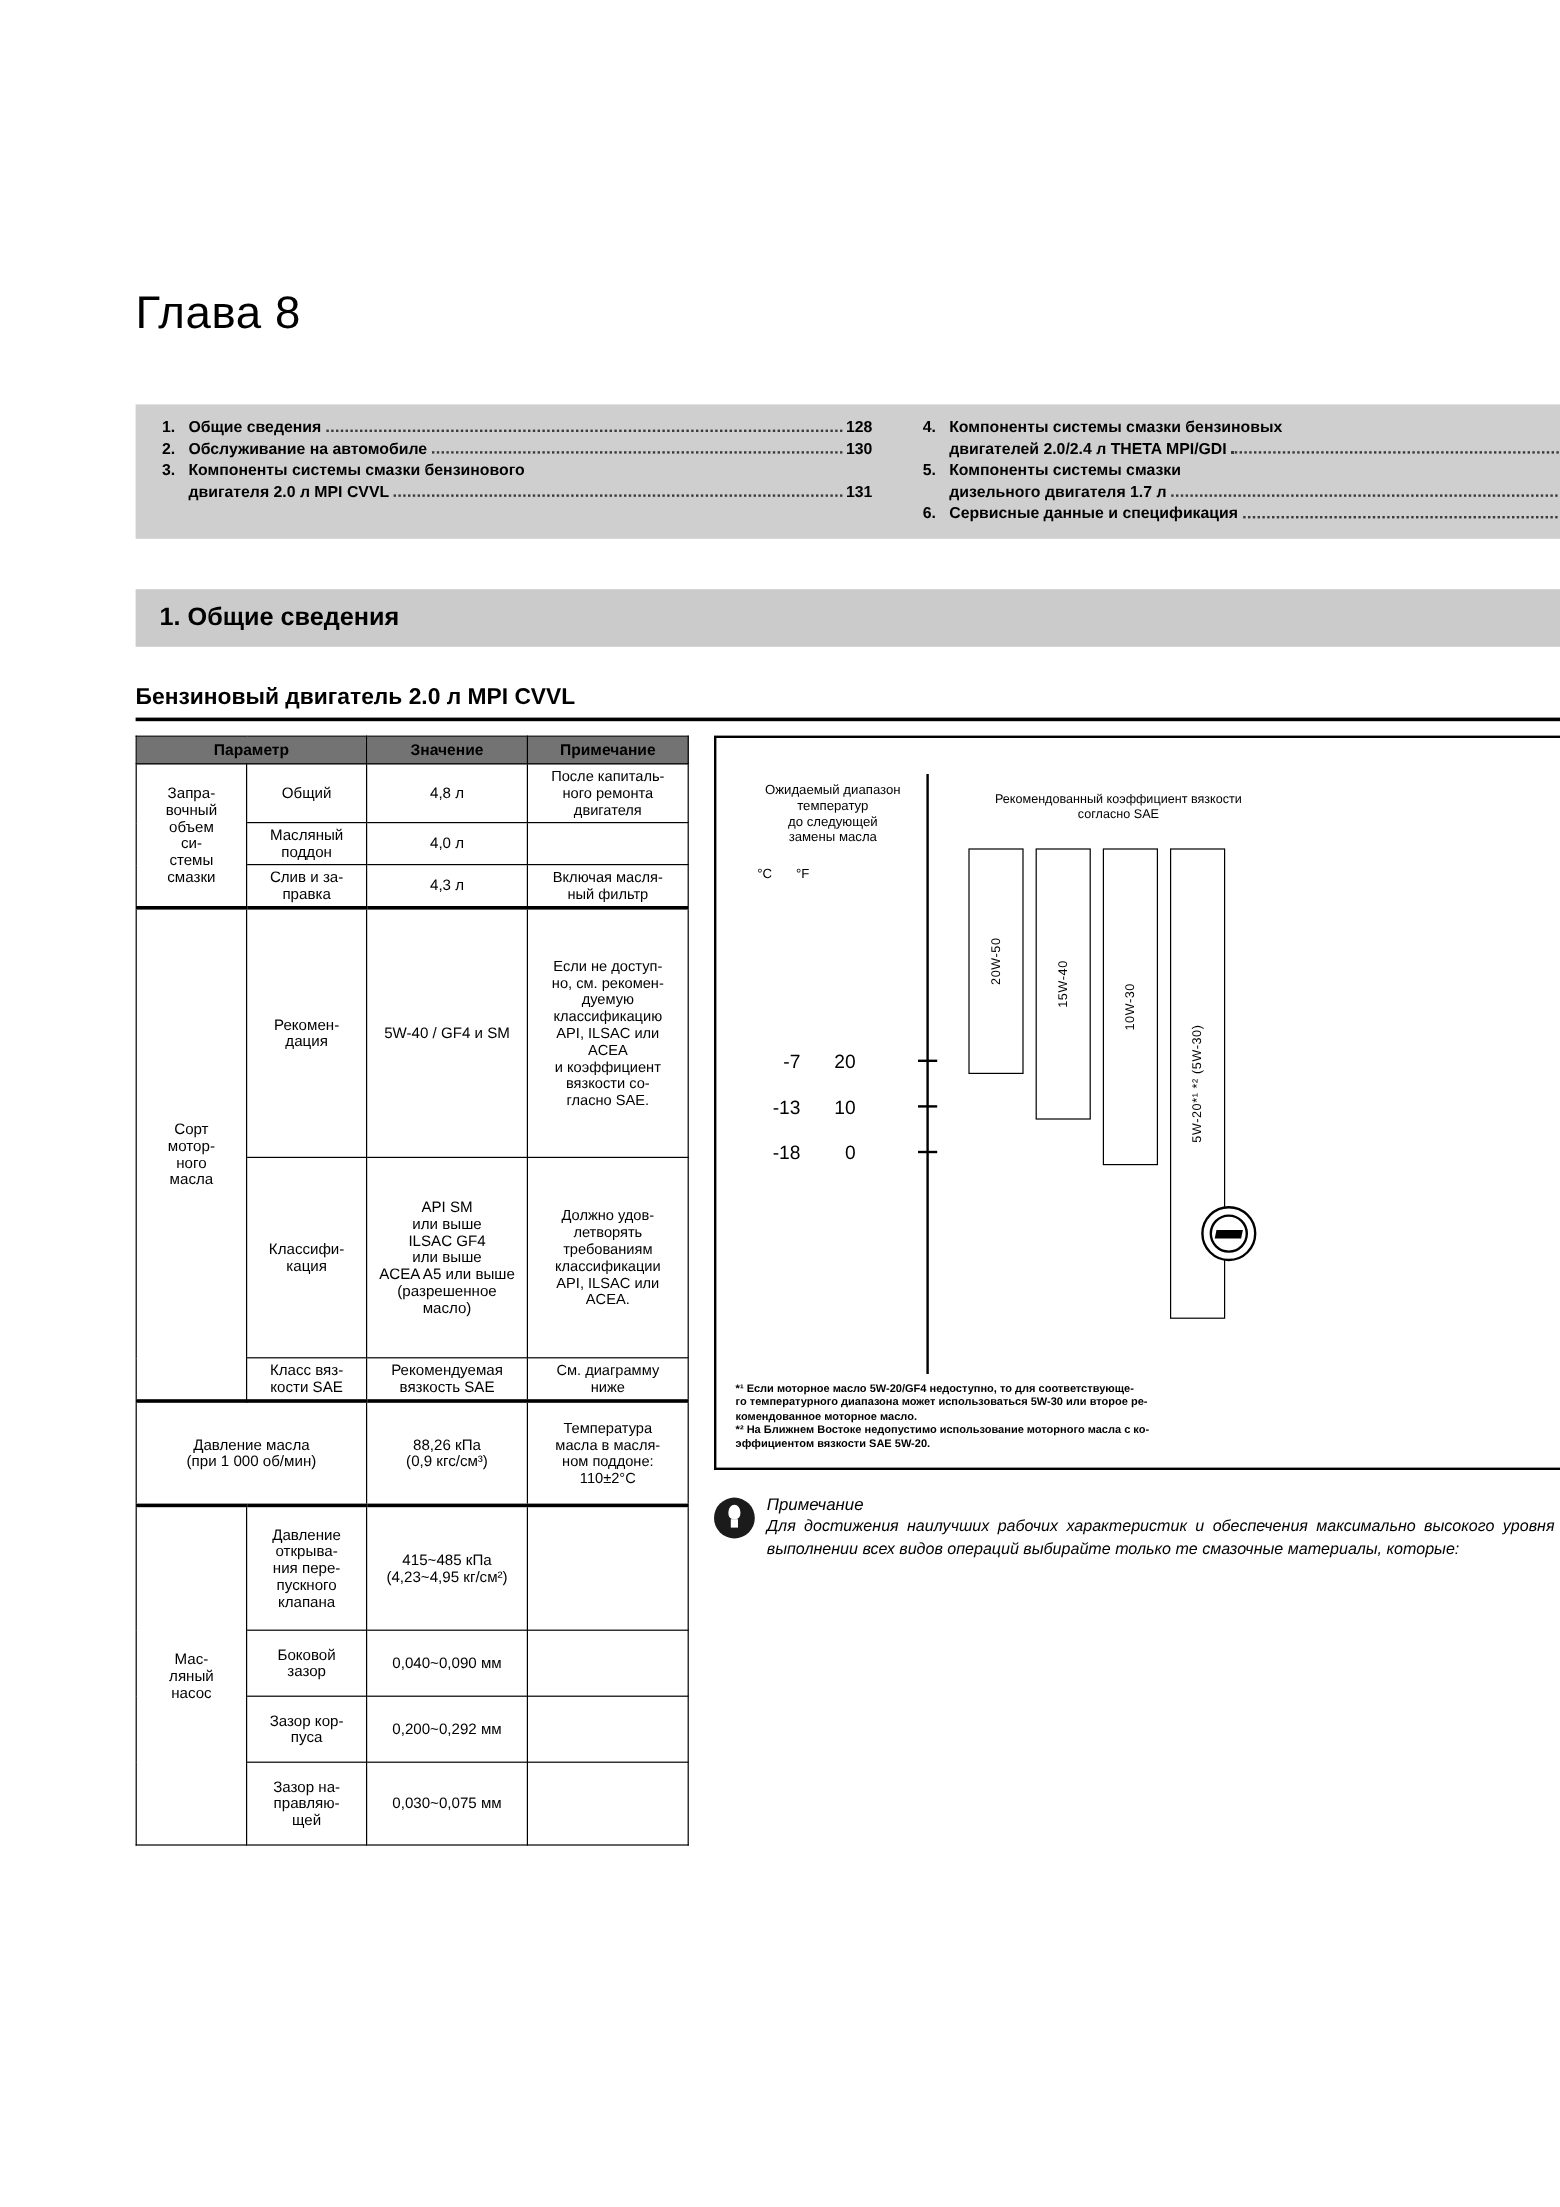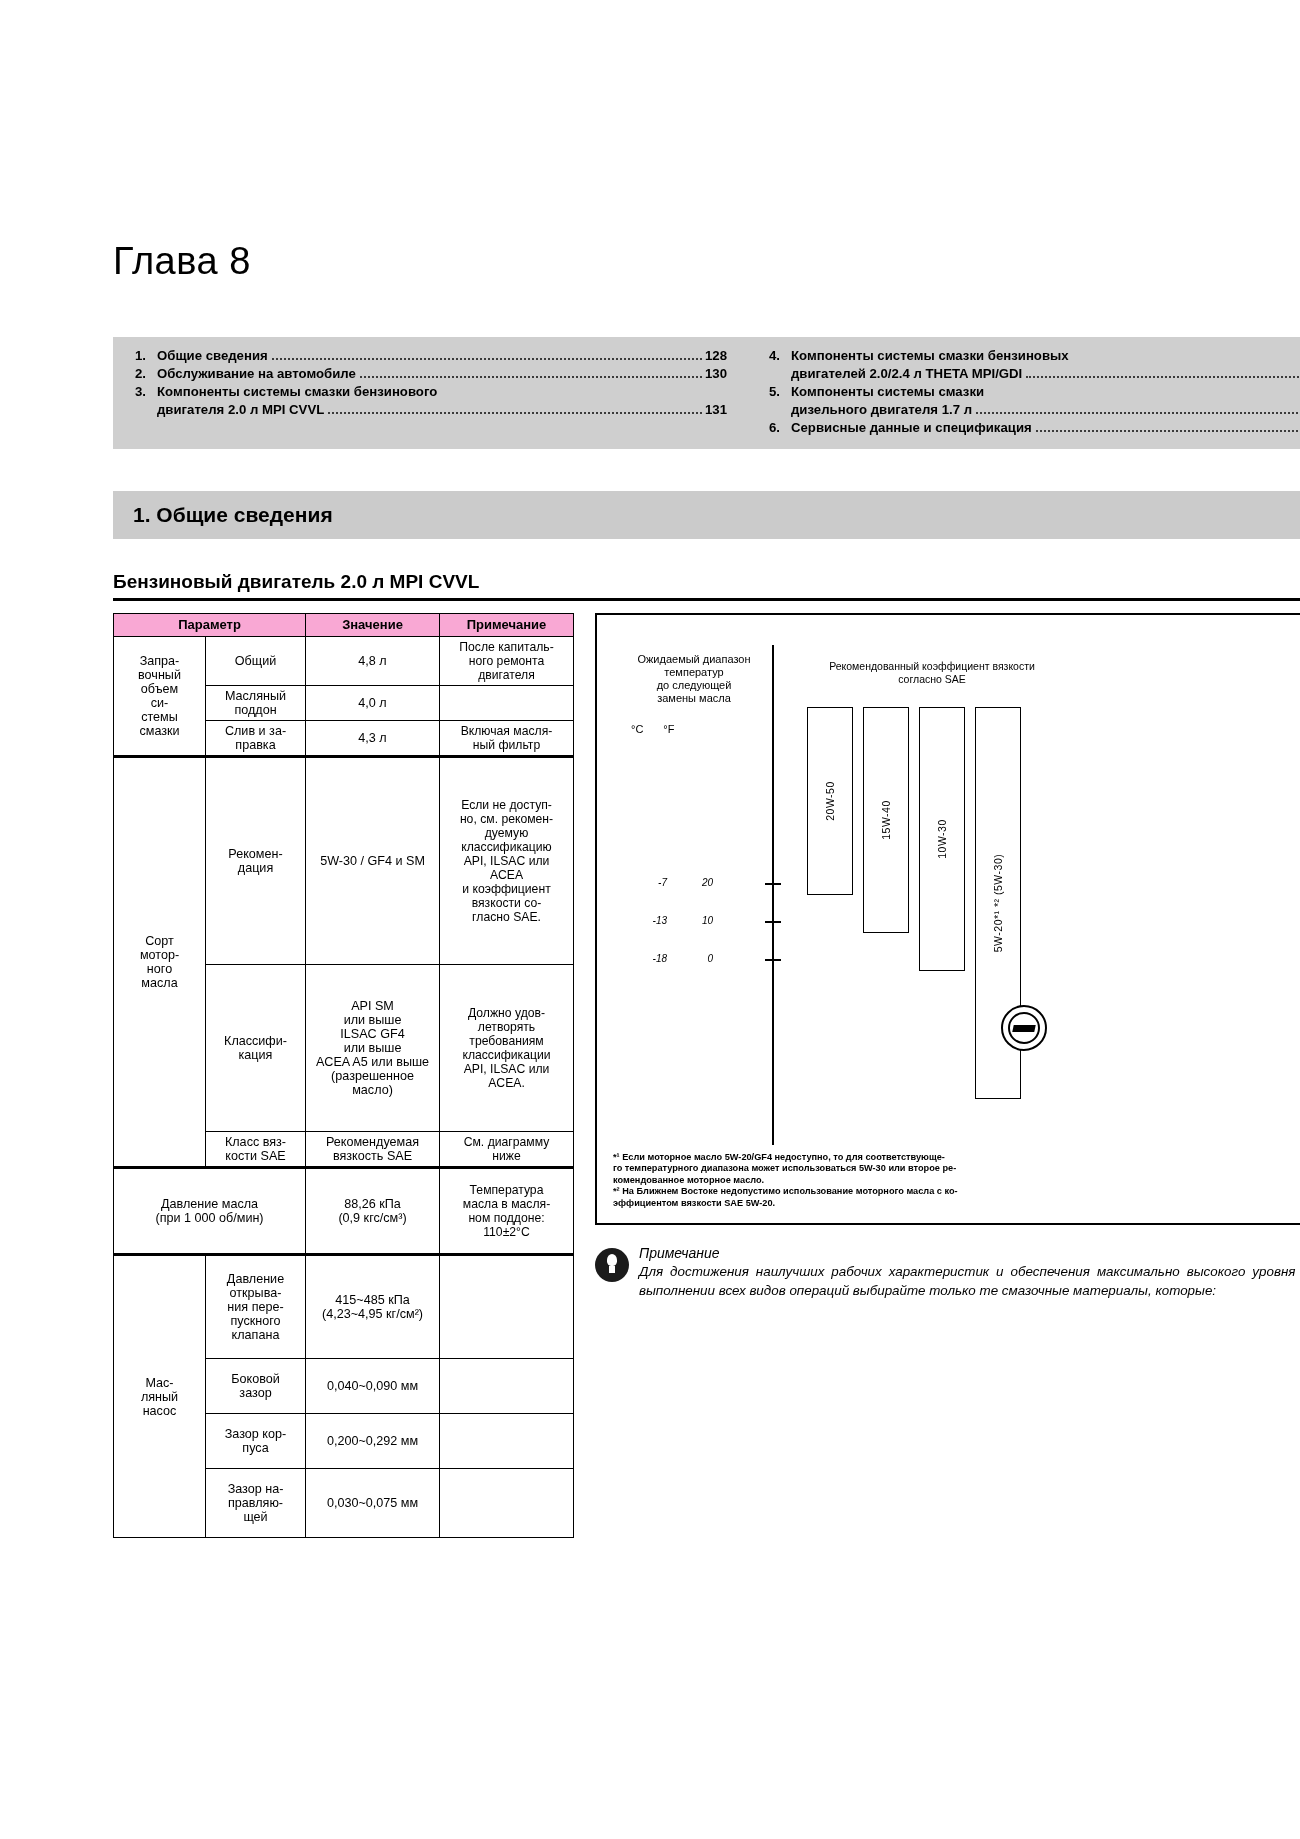--- a/index.html
+++ b/index.html
@@ -121,21 +121,21 @@
   }
   table.spec th, table.spec td {
     border: 1.5px solid #000;
     padding: 3px 4px;
     vertical-align: middle;
     text-align: center;
     line-height: 14px;
     word-wrap: break-word;
   }
   table.spec thead th {
-    background: #f9a8d4;
+    background: #737373;
     font-weight: bold;
     font-size: 13px;
     padding: 4px 2px;
   }
   td.group {
     text-align: left;
     font-weight: normal;
     padding-left: 6px;
     width: 92px;
   }
@@ -181,23 +181,22 @@
   .units {
     position: absolute;
     left: 34px; top: 108px;
     font-size: 11px;
     letter-spacing: 0;
   }
   .units span.f { margin-left: 20px; }
   .tick {
     position: absolute;
     left: 28px;
-    font-size: 10px;
+    font-size: 16px;
     width: 130px;
-    font-style: italic;
   }
   .tick .c { display: inline-block; width: 42px; text-align: right;}
   .tick .f { display: inline-block; width: 46px; text-align: right;}
   .tick-mark {
     position: absolute;
     left: 168px;
     width: 16px; height: 2px;
     background: #000;
   }
   .vband {
@@ -426,21 +425,21 @@
             </tr>
             <tr>
               <td class="param">Слив и за-<br>правка</td>
               <td>4,3 л</td>
               <td class="note">Включая масля-<br>ный фильтр</td>
             </tr>
 
             <tr>
               <td class="group thickline" rowspan="3">Сорт<br>мотор-<br>ного<br>масла</td>
               <td class="param thickline" style="height:200px">Рекомен-<br>дация</td>
-              <td class="thickline">5W-30 / GF4 и SM</td>
+              <td class="thickline">5W-40 / GF4 и SM</td>
               <td class="note thickline">Если не доступ-<br>но, см. рекомен-<br>дуемую<br>классификацию<br>API, ILSAC или<br>ACEA<br>и коэффициент<br>вязкости со-<br>гласно SAE.</td>
             </tr>
             <tr>
               <td class="param" style="height:160px">Классифи-<br>кация</td>
               <td>API SM<br>или выше<br>ILSAC GF4<br>или выше<br>ACEA A5 или выше<br>(разрешенное<br>масло)</td>
               <td class="note">Должно удов-<br>летворять<br>требованиям<br>классификации<br>API, ILSAC или<br>ACEA.</td>
             </tr>
             <tr>
               <td class="param">Класс вяз-<br>кости SAE</td>
               <td>Рекомендуемая<br>вязкость SAE</td>

